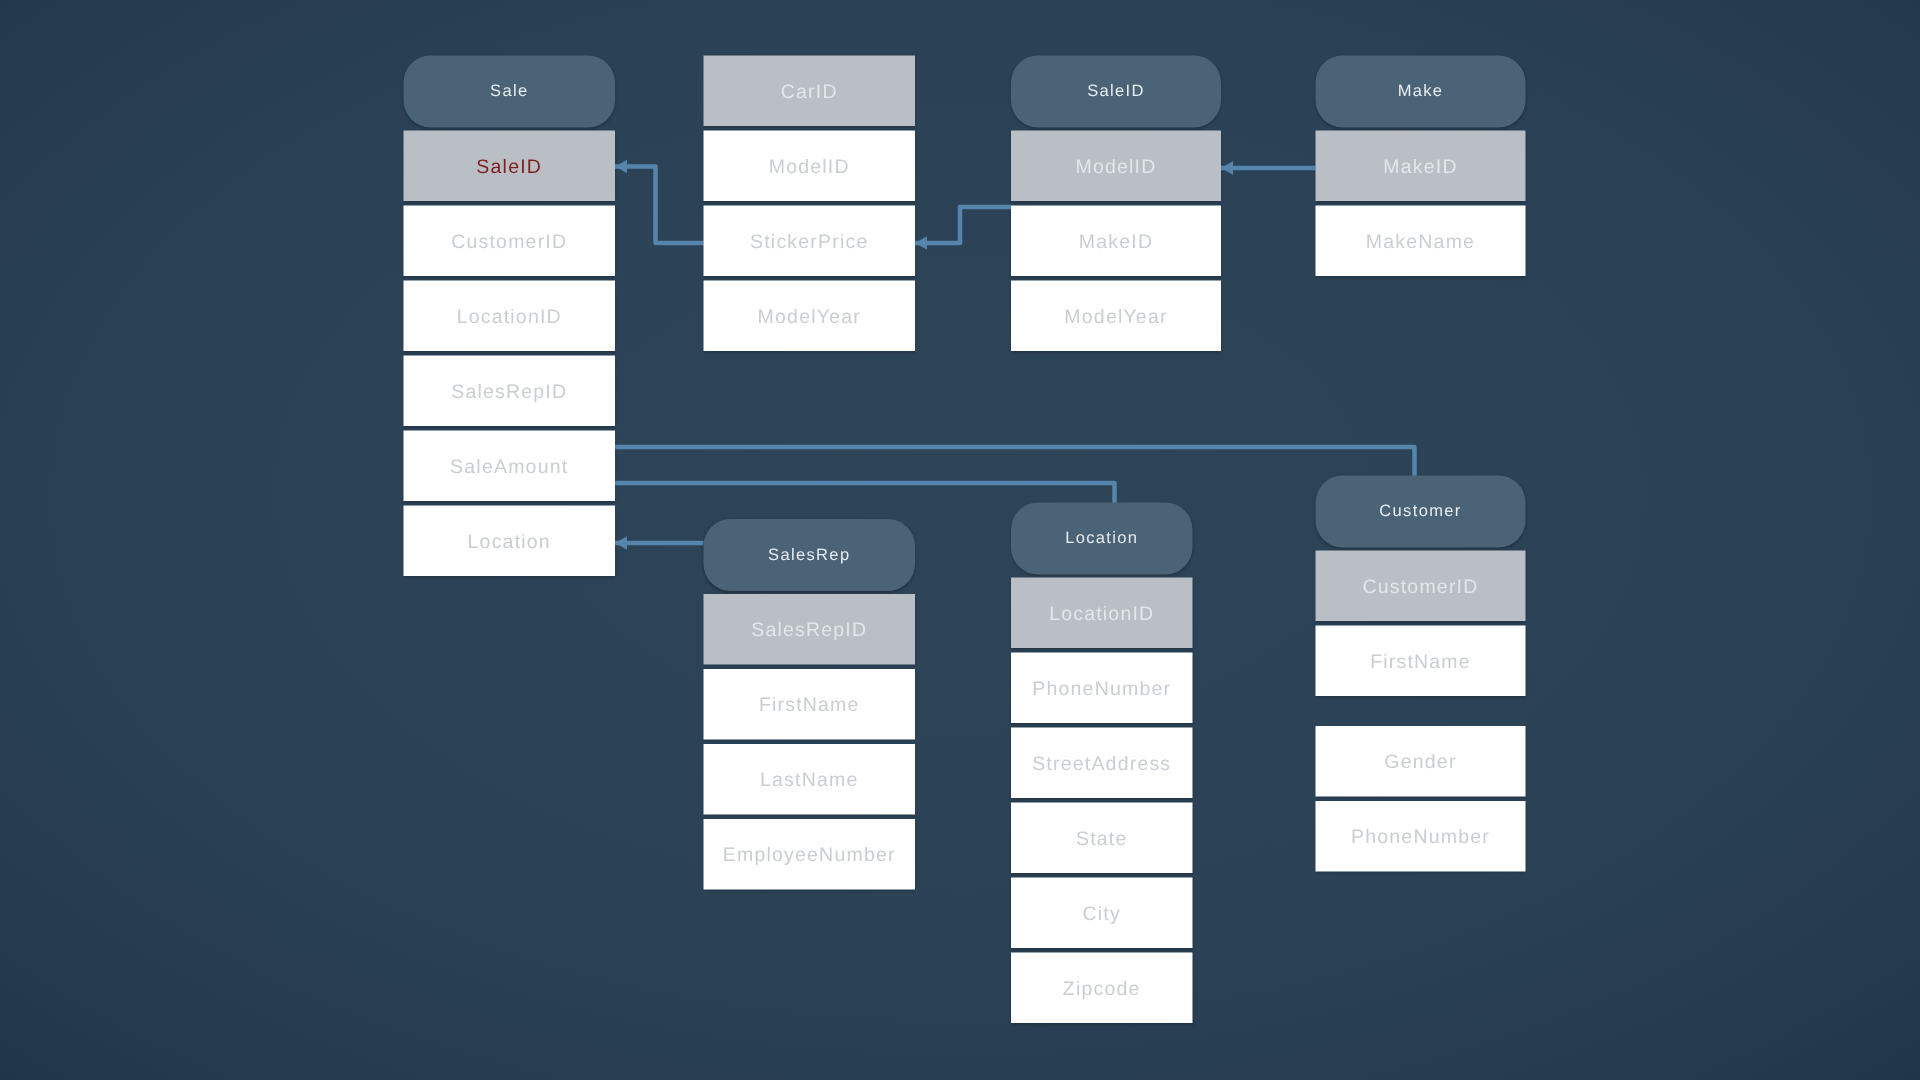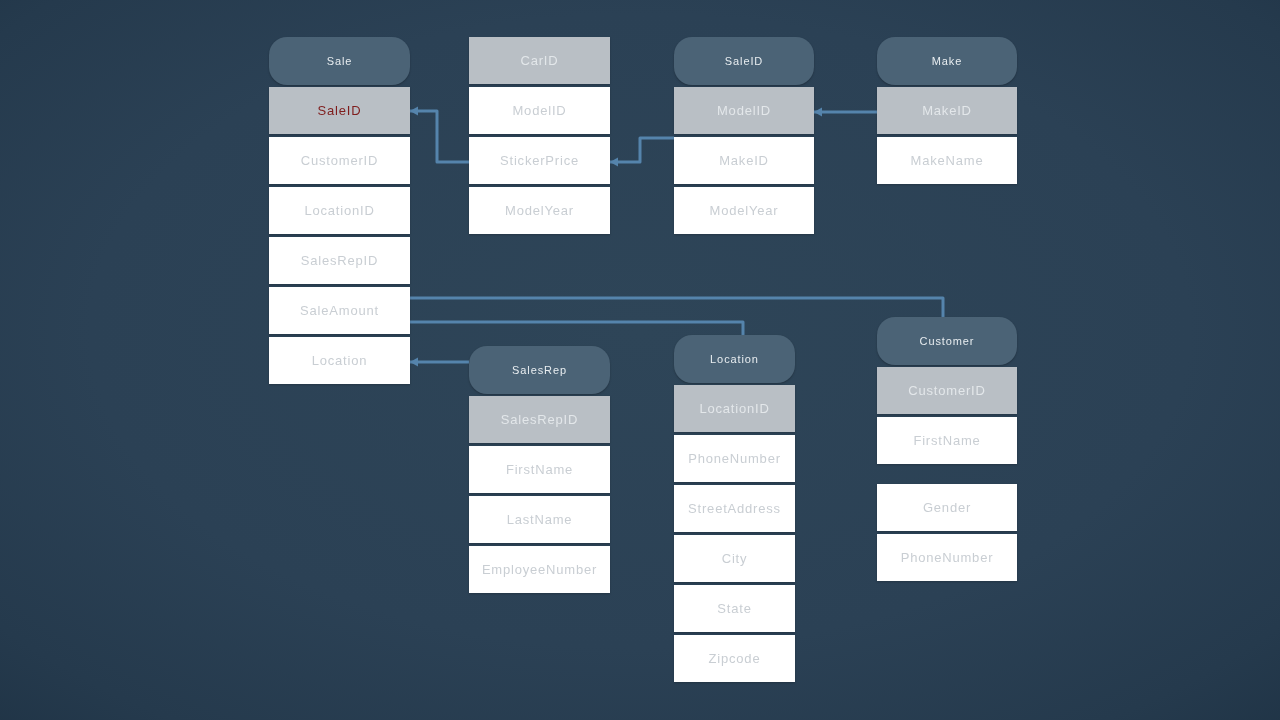--- a/index.html
+++ b/index.html
@@ -99,22 +99,22 @@
       <div class="field" style="background: rgb(185, 191, 197); color: rgb(227, 231, 234);">SalesRepID</div>
       <div class="field" style="background: rgb(255, 255, 255); color: rgb(201, 206, 211);">FirstName</div>
       <div class="field" style="background: rgb(255, 255, 255); color: rgb(201, 206, 211);">LastName</div>
       <div class="field" style="background: rgb(255, 255, 255); color: rgb(201, 206, 211);">EmployeeNumber</div>
     </div>
     <div class="er-table" style="left: 674px; top: 335px; width: 121px;">
       <div class="hdr" style="background: rgb(75, 99, 118); color: rgb(232, 237, 240);">Location</div>
       <div class="field" style="background: rgb(185, 191, 197); color: rgb(227, 231, 234);">LocationID</div>
       <div class="field" style="background: rgb(255, 255, 255); color: rgb(201, 206, 211);">PhoneNumber</div>
       <div class="field" style="background: rgb(255, 255, 255); color: rgb(201, 206, 211);">StreetAddress</div>
+      <div class="field" style="background: rgb(255, 255, 255); color: rgb(201, 206, 211);">State</div>
       <div class="field" style="background: rgb(255, 255, 255); color: rgb(201, 206, 211);">City</div>
-      <div class="field" style="background: rgb(255, 255, 255); color: rgb(201, 206, 211);">State</div>
       <div class="field" style="background: rgb(255, 255, 255); color: rgb(201, 206, 211);">Zipcode</div>
     </div>
     <div class="er-table" style="left: 877px; top: 317px; width: 140px;">
       <div class="hdr" style="background: rgb(75, 99, 118); color: rgb(232, 237, 240);">Customer</div>
       <div class="field" style="background: rgb(185, 191, 197); color: rgb(227, 231, 234);">CustomerID</div>
       <div class="field" style="background: rgb(255, 255, 255); color: rgb(201, 206, 211);">FirstName</div>
       <div class="field" style="background: rgb(255, 255, 255); color: rgb(201, 206, 211); margin-top: 17px;">Gender</div>
       <div class="field" style="background: rgb(255, 255, 255); color: rgb(201, 206, 211);">PhoneNumber</div>
     </div>
   </div>

